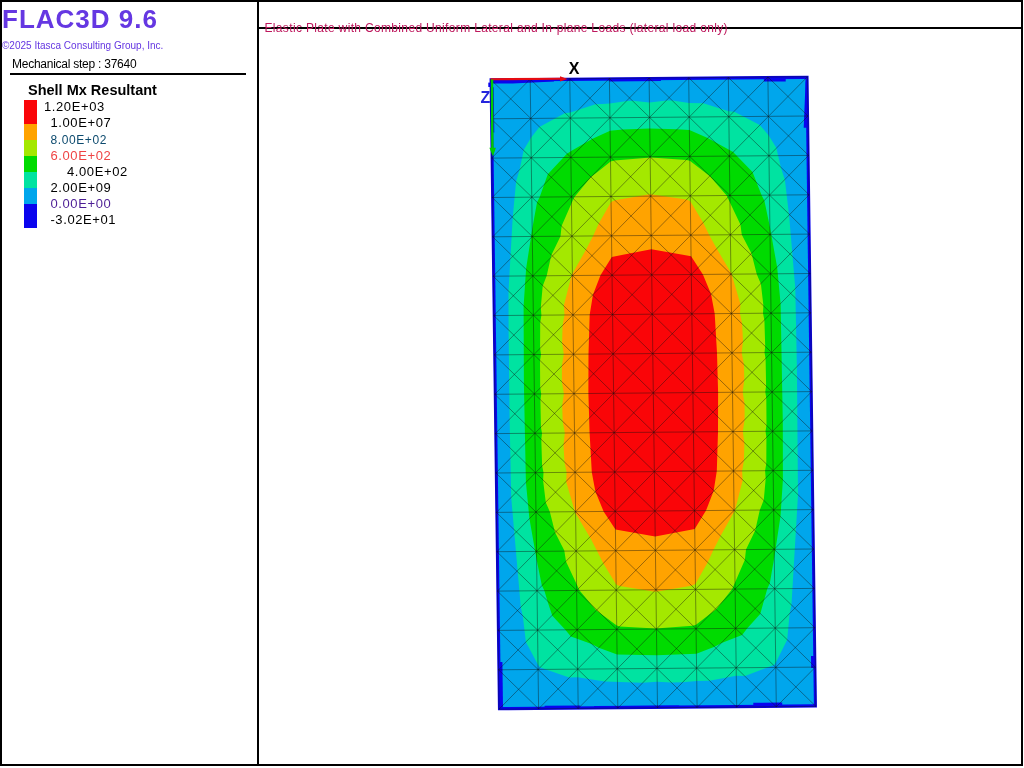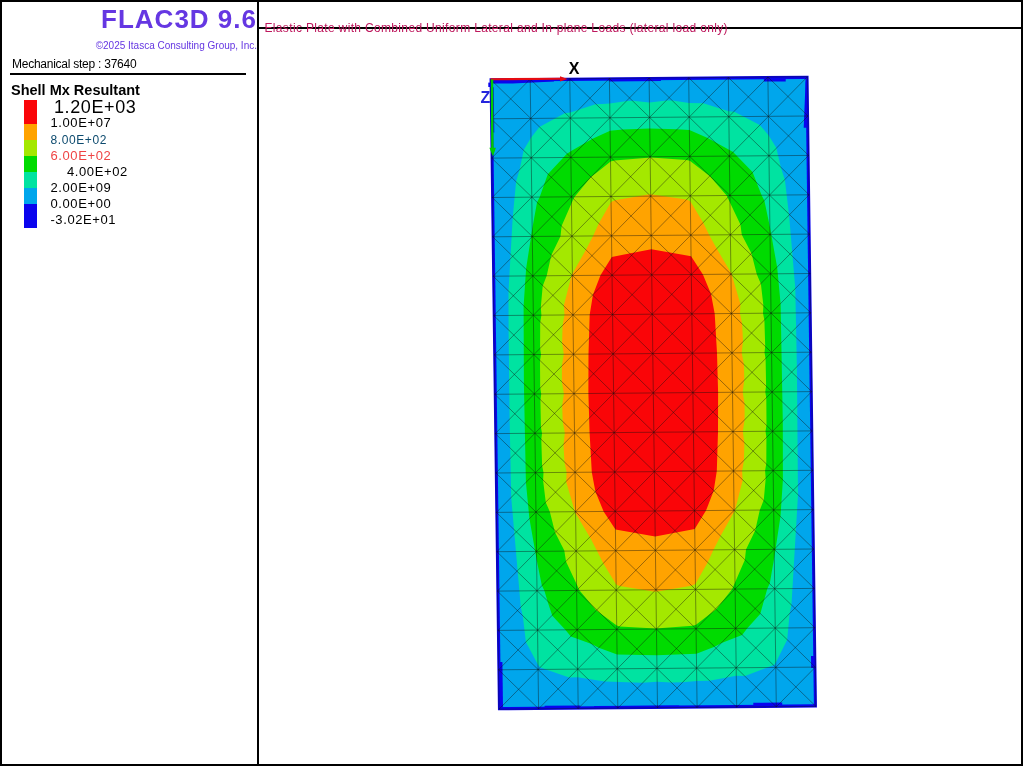--- a/index.html
+++ b/index.html
@@ -2,39 +2,39 @@
 <html><head><meta charset="utf-8"><style>
 html,body{margin:0;padding:0;background:#fff;width:1024px;height:768px;overflow:hidden}
 body{font-family:"Liberation Sans",sans-serif;position:relative}
 .abs{position:absolute}
 svg text{font-family:"Liberation Sans",sans-serif}
 </style></head><body>
 <div class="abs" style="left:0;top:0;width:1023px;height:765.5px;border:2px solid #000;box-sizing:border-box"></div>
 <div class="abs" style="left:257px;top:2px;width:2.2px;height:761.5px;background:#000"></div>
 <div class="abs" style="left:259.2px;top:26.6px;width:761.8px;height:2px;background:#000"></div>
 <div class="abs" style="left:264.5px;top:21px;font-size:12px;letter-spacing:0.34px;color:#be185d">Elastic Plate with Combined Uniform Lateral and In-plane Loads (lateral load only)</div>
-<div class="abs" style="left:2px;top:4px;width:255px;text-align:right;font-size:26px;font-weight:bold;color:#6537e2;letter-spacing:1px">FLAC3D 9.6</div>
-<div class="abs" style="left:2px;top:40px;width:255px;text-align:right;font-size:10px;color:#6537e2">©2025 Itasca Consulting Group, Inc.</div>
+<div class="abs" style="left:2px;top:4px;width:255px;text-align:left;font-size:26px;font-weight:bold;color:#6537e2;letter-spacing:1px">FLAC3D 9.6</div>
+<div class="abs" style="left:2px;top:40px;width:255px;text-align:left;font-size:10px;color:#6537e2">©2025 Itasca Consulting Group, Inc.</div>
 <div class="abs" style="left:12px;top:57px;font-size:12px;letter-spacing:-0.25px;color:#000">Mechanical step : 37640</div>
 <div class="abs" style="left:10px;top:72.8px;width:236.3px;height:2px;background:#000"></div>
-<div class="abs" style="left:11px;top:81.5px;font-size:14.5px;font-weight:bold;color:#000">Shell Mx Resultant</div>
+<div class="abs" style="left:28px;top:81.5px;font-size:14.5px;font-weight:bold;color:#000">Shell Mx Resultant</div>
 <div style="position:absolute;left:23.5px;top:99.7px;width:13.5px;height:24.1px;background:#fa0508"></div>
 <div style="position:absolute;left:23.5px;top:123.8px;width:13.5px;height:16.1px;background:#ffa300"></div>
 <div style="position:absolute;left:23.5px;top:139.9px;width:13.5px;height:16.1px;background:#a4e800"></div>
 <div style="position:absolute;left:23.5px;top:156.0px;width:13.5px;height:16.1px;background:#00db00"></div>
 <div style="position:absolute;left:23.5px;top:172.1px;width:13.5px;height:16.1px;background:#00e3a1"></div>
 <div style="position:absolute;left:23.5px;top:188.2px;width:13.5px;height:16.1px;background:#00a6ec"></div>
 <div style="position:absolute;left:23.5px;top:204.3px;width:13.5px;height:23.4px;background:#0a04ee"></div>
-<div style="position:absolute;left:54px;top:99.3px;height:16px;line-height:16px;font-size:18px;letter-spacing:0.6px;color:#000">1.20E+03</div>
+<div style="position:absolute;left:44px;top:99.3px;height:16px;line-height:16px;font-size:13px;letter-spacing:0.6px;color:#000">1.20E+03</div>
 <div style="position:absolute;left:50.5px;top:115.4px;height:16px;line-height:16px;font-size:13px;letter-spacing:0.6px;color:#000">1.00E+07</div>
 <div style="position:absolute;left:50.5px;top:131.5px;height:16px;line-height:16px;font-size:12px;letter-spacing:0.6px;color:#0c4a6e">8.00E+02</div>
 <div style="position:absolute;left:50.5px;top:147.6px;height:16px;line-height:16px;font-size:13px;letter-spacing:0.6px;color:#ef4444">6.00E+02</div>
 <div style="position:absolute;left:67px;top:163.7px;height:16px;line-height:16px;font-size:13px;letter-spacing:0.6px;color:#000">4.00E+02</div>
 <div style="position:absolute;left:50.5px;top:179.8px;height:16px;line-height:16px;font-size:13px;letter-spacing:0.6px;color:#000">2.00E+09</div>
-<div style="position:absolute;left:50.5px;top:195.9px;height:16px;line-height:16px;font-size:13px;letter-spacing:0.6px;color:#000000">0.00E+00</div>
+<div style="position:absolute;left:50.5px;top:195.9px;height:16px;line-height:16px;font-size:13px;letter-spacing:0.6px;color:#4c1d95">0.00E+00</div>
 <div style="position:absolute;left:54px;top:212.0px;height:16px;line-height:16px;font-size:13px;letter-spacing:0.6px;margin-left:-3.6px;color:#000">-3.02E+01</div>
 <svg class="abs" style="left:0;top:0" width="1024" height="768" viewBox="0 0 1024 768">
 <path d="M490.6 79.4 807.5 76.7 815.9 706.4 499.0 709.2Z" fill="#0a04ee"></path>
 <path d="M492.6 81.6 805.5 78.9 813.9 704.2 501.0 707.0Z" fill="#00a6ec"></path>
 <path d="M797.9 483.8 796.9 367.3 795.3 288.6 789.1 215.4 784.9 180.0 780.9 167.4 776.3 147.8 768.7 135.6 759.8 125.0 734.3 111.7 728.7 111.2 703.3 103.3 689.0 102.9 672.3 100.6 666.8 100.4 649.4 102.5 632.7 100.7 627.2 100.9 609.8 103.6 602.7 103.9 595.5 104.3 570.3 112.6 564.7 113.2 539.4 127.0 531.0 137.7 523.7 150.0 519.6 169.7 516.1 181.5 512.7 217.8 508.5 291.0 508.6 330.4 509.6 418.6 511.2 497.3 518.7 583.0 520.8 607.4 522.8 616.1 525.9 642.0 538.0 664.7 540.4 667.5 569.1 677.5 577.8 677.2 604.8 681.6 642.1 682.8 657.1 681.7 671.4 682.5 682.5 682.2 696.7 681.0 709.4 680.7 736.3 675.8 745.0 676.0 774.0 665.1 775.7 662.7 787.2 639.8 789.6 613.8 791.5 604.3 798.0 494.8 797.9 483.8Z" fill="#00e3a1"></path>
 <path d="M782.8 420.9 780.6 303.7 777.2 267.5 769.9 227.0 764.4 200.7 761.6 195.2 752.5 171.9 733.1 152.1 707.7 138.0 689.4 130.1 676.7 129.2 649.7 128.6 622.8 129.6 610.1 130.8 592.0 139.0 571.2 151.1 566.9 153.7 547.8 174.2 539.7 197.1 537.0 202.6 532.2 229.0 526.1 268.8 523.6 305.9 523.9 383.8 525.9 482.2 529.4 518.4 536.6 559.4 541.8 585.2 544.4 590.7 547.9 602.5 552.3 615.8 565.5 629.9 570.9 636.4 591.6 644.1 598.8 647.7 617.1 654.4 656.8 655.3 696.4 653.7 714.5 646.7 721.6 643.0 742.1 635.0 747.3 628.3 760.2 614.0 767.3 588.8 769.8 583.2 774.3 557.3 780.5 516.2 782.9 480.0 782.8 420.9Z" fill="#00db00"></path>
 <path d="M766.4 441.5 766.4 437.6 765.5 431.3 766.5 425.0 766.3 398.2 765.3 392.0 766.1 385.7 765.6 358.9 764.5 352.6 765.2 346.3 764.4 320.3 763.0 313.2 763.4 305.4 760.9 284.1 756.7 273.9 751.5 253.5 741.8 234.7 740.4 224.5 726.6 195.5 709.7 175.9 689.8 160.8 686.6 159.9 650.9 157.4 614.5 160.4 610.6 161.5 598.1 171.4 591.0 177.1 574.7 196.8 573.4 199.1 561.6 226.0 560.5 236.3 551.3 255.2 546.7 275.7 542.7 286.0 540.8 307.3 541.4 315.2 540.2 322.2 540.1 348.2 541.0 354.5 540.0 360.8 540.2 387.6 541.2 393.9 540.4 400.2 540.9 427.0 542.0 433.2 541.3 439.5 542.1 465.5 543.5 472.6 543.1 480.5 545.8 502.5 549.9 511.9 555.0 532.3 564.3 550.4 566.0 561.4 579.6 590.4 595.9 610.0 616.7 625.5 619.9 626.4 655.6 628.5 692.8 625.7 696.0 624.8 716.4 608.9 732.2 589.1 744.9 559.8 746.0 549.6 755.2 530.6 759.8 510.1 763.8 499.8 765.7 478.6 765.1 470.7 766.3 463.6 766.4 441.5Z" fill="#a4e800"></path>
 <path d="M744.6 408.7 744.6 403.9 742.7 392.2 744.3 379.5 743.9 364.6 741.7 352.8 743.0 341.0 742.1 323.7 740.0 313.4 740.4 304.0 731.4 273.4 716.5 248.3 709.2 235.0 703.1 222.4 690.3 201.3 686.3 199.6 652.2 194.4 648.2 194.5 615.0 200.2 611.1 202.0 598.9 223.3 593.1 236.0 585.7 250.2 572.4 273.8 571.2 277.1 563.8 305.5 564.5 315.0 562.6 325.2 562.1 342.5 563.8 354.3 561.9 366.1 561.9 381.9 563.9 393.7 562.2 405.5 562.7 421.3 564.8 433.0 563.5 444.9 564.5 462.2 566.6 472.4 566.2 481.8 575.1 512.5 590.9 539.1 603.4 563.4 616.2 584.6 619.7 586.1 653.5 591.4 657.5 591.4 691.5 585.7 695.4 583.9 707.6 562.5 713.4 549.9 720.8 535.6 734.1 512.1 735.4 508.7 742.7 480.3 742.1 470.9 743.9 460.6 744.4 443.3 742.8 431.5 744.6 419.7 744.6 408.7Z" fill="#ffa300"></path>
 <path d="M718.0 431.7 718.1 392.4 717.0 353.0 714.7 313.7 711.0 294.0 702.9 274.4 691.1 256.2 651.3 249.2 626.8 254.1 611.8 256.9 600.5 275.3 592.9 295.0 589.7 314.7 588.5 354.1 588.4 393.5 589.6 432.8 591.8 472.2 594.4 486.3 595.5 491.8 603.6 511.4 615.5 529.6 655.2 536.6 694.7 528.9 706.0 510.6 713.7 490.8 716.8 471.1 718.0 431.7Z" fill="#fa0508"></path>
 <path d="M490.6 79.4 554.0 78.9 554.0 81.4 512.4 83.4 490.6 83.6Z" fill="#0a04ee"></path>

